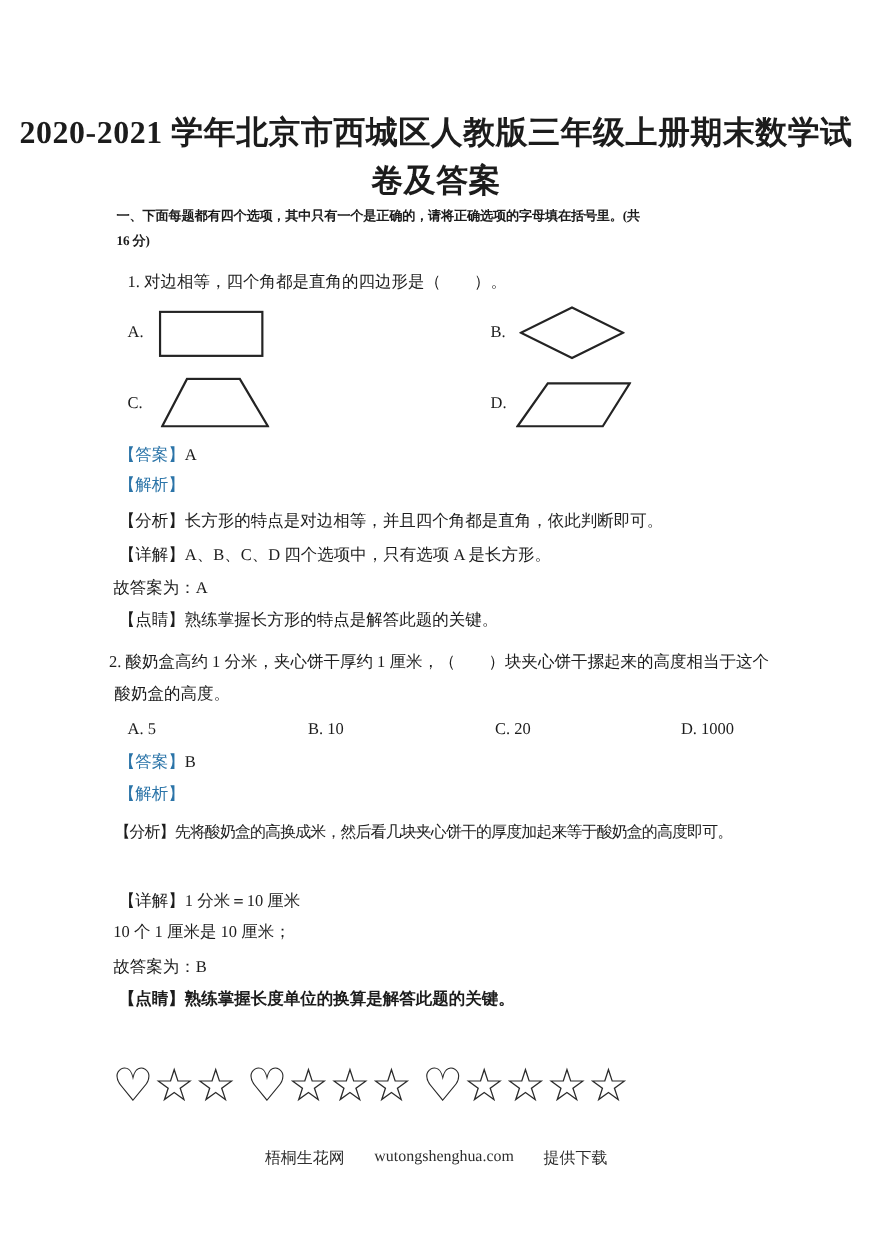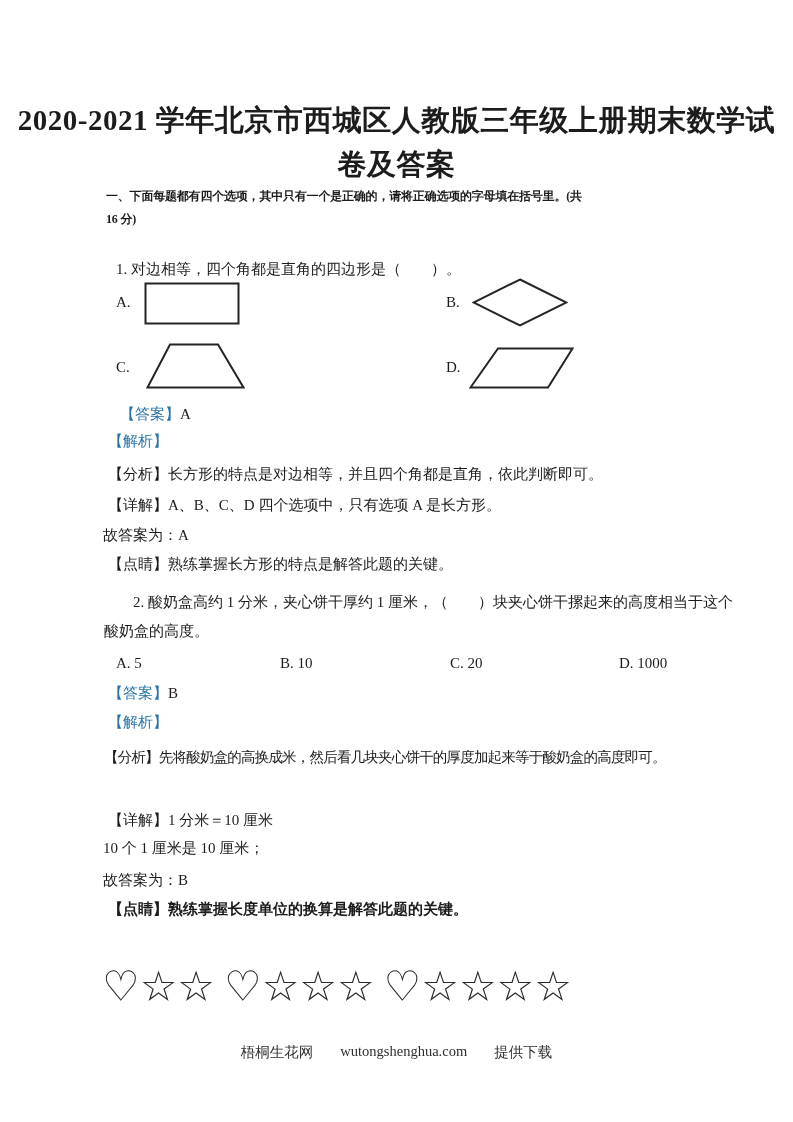--- a/index.html
+++ b/index.html
@@ -35,21 +35,21 @@
 <body>
 
 <div class="page">
 
   <div class="title-line" style="top:101px;">2020-2021 学年北京市西城区人教版三年级上册期末数学试</div>
   <div class="title-line" style="top:145px;">卷及答案</div>
 
   <div class="abs t sec-head" style="left:106px; top:185px;">一、下面每题都有四个选项，其中只有一个是正确的，请将正确选项的字母填在括号里。(共</div>
   <div class="abs t sec-head" style="left:106px; top:208px;">16 分)</div>
 
-  <div class="abs t" style="left:116px; top:246px;margin-top:12px;">1. 对边相等，四个角都是直角的四边形是（　　）。</div>
+  <div class="abs t" style="left:116px; top:246px;">1. 对边相等，四个角都是直角的四边形是（　　）。</div>
 
   <div class="abs t" style="left:116px; top:291px;">A.</div>
   <svg class="fig" style="left:144px; top:282px;" width="96" height="43" viewBox="0 0 96 43">
     <rect x="1.5" y="1.5" width="93" height="40"></rect>
   </svg>
 
   <div class="abs t" style="left:446px; top:291px;">B.</div>
   <svg class="fig" style="left:472px; top:278px;" width="96" height="49" viewBox="0 0 96 49">
     <polygon points="48,1.5 94.5,24.5 48,47.5 1.5,24.5"></polygon>
   </svg>
@@ -57,30 +57,30 @@
   <div class="abs t" style="left:116px; top:356px;">C.</div>
   <svg class="fig" style="left:146px; top:343px;" width="99" height="46" viewBox="0 0 99 46">
     <polygon points="24,1.5 72,1.5 97.5,44.5 1.5,44.5"></polygon>
   </svg>
 
   <div class="abs t" style="left:446px; top:356px;">D.</div>
   <svg class="fig" style="left:469px; top:347px;" width="105" height="42" viewBox="0 0 105 42">
     <polygon points="29,1.5 103.5,1.5 79,40.5 1.5,40.5"></polygon>
   </svg>
 
-  <div class="abs t" style="left:108px; top:403px;margin-left:12px;">
+  <div class="abs t" style="left:108px; top:403px;">
     <span class="blue">【答案】</span><span>A</span>
   </div>
   <div class="abs t blue" style="left:108px; top:430px;">【解析】</div>
   <div class="abs t" style="left:108px; top:463px;">【分析】长方形的特点是对边相等，并且四个角都是直角，依此判断即可。</div>
   <div class="abs t" style="left:108px; top:494px;">【详解】A、B、C、D 四个选项中，只有选项 A 是长方形。</div>
   <div class="abs t" style="left:103px; top:524px;">故答案为：A</div>
   <div class="abs t" style="left:108px; top:553px;">【点睛】熟练掌握长方形的特点是解答此题的关键。</div>
 
-  <div class="abs t" style="left:133px; top:591px;font-family:Liberation Serif, serif;">2. 酸奶盒高约 1 分米，夹心饼干厚约 1 厘米，（　　）块夹心饼干摞起来的高度相当于这个</div>
+  <div class="abs t" style="left:99px; top:591px;font-family:Liberation Serif, serif;">2. 酸奶盒高约 1 分米，夹心饼干厚约 1 厘米，（　　）块夹心饼干摞起来的高度相当于这个</div>
   <div class="abs t" style="left:104px; top:620px;font-family:Liberation Serif, serif;">酸奶盒的高度。</div>
 
   <div class="abs t" style="left:116px; top:652px;">A. 5</div>
   <div class="abs t" style="left:280px; top:652px;">B. 10</div>
   <div class="abs t" style="left:450px; top:652px;">C. 20</div>
   <div class="abs t" style="left:619px; top:652px;">D. 1000</div>
 
   <div class="abs t" style="left:108px; top:682px;">
     <span class="blue">【答案】</span><span>B</span>
   </div>

